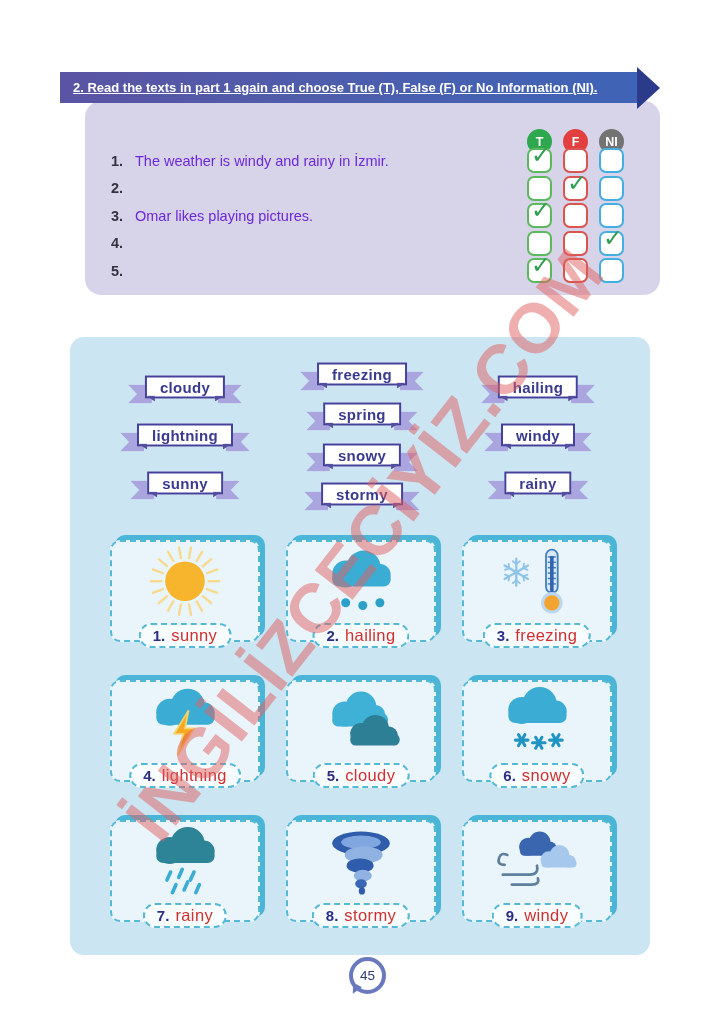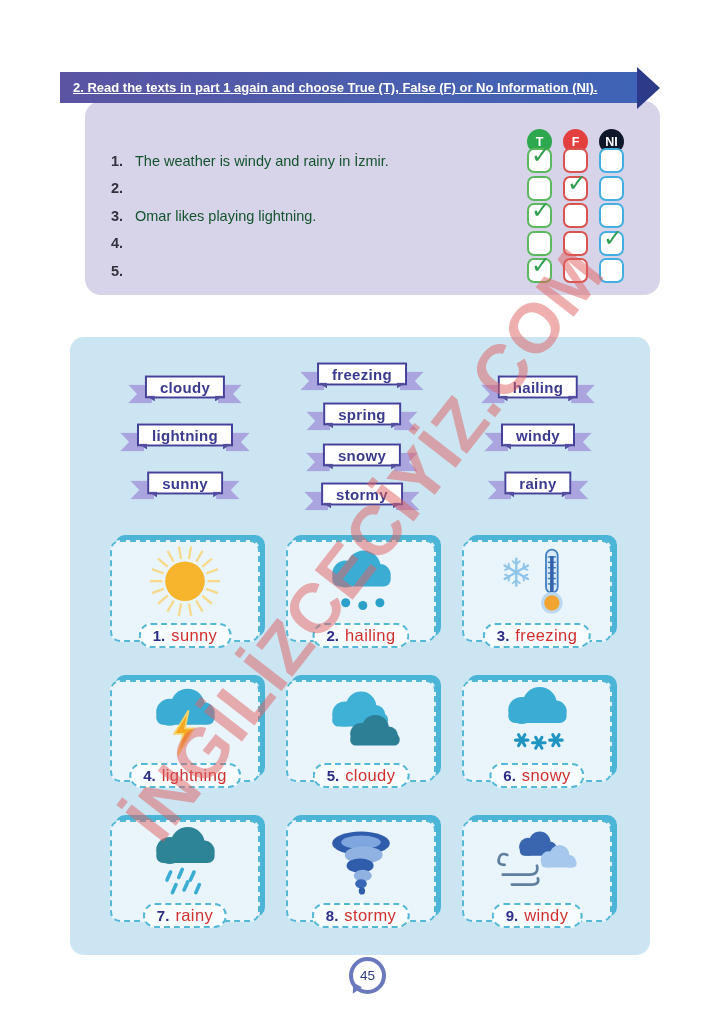--- a/index.html
+++ b/index.html
@@ -29,21 +29,21 @@
 
   
   .panel2{position:absolute;left:85px;top:101px;width:575px;height:194px;background:#d7d4e9;
     border-radius:16px;z-index:2;}
   .tfni-header{position:absolute;top:28px;right:36px;display:flex;gap:11px;}
   .tfni-circle{width:25px;height:25px;border-radius:50%;display:flex;align-items:center;
     justify-content:center;color:#fff;font-weight:bold;font-size:12.5px;}
   .statements{position:absolute;top:46px;left:26px;right:36px;}
   .statement-row{display:flex;align-items:center;height:27.5px;}
   .st-num{width:24px;font-weight:bold;color:#33333f;font-size:14.5px;}
-  .st-text{color:#14532d;font-size:14.5px;}
+  .st-text{color:#6d28d9;font-size:14.5px;}
   .boxes{display:flex;gap:11px;margin-left:auto;}
   .abox{width:25px;height:25px;border-radius:7px;background:#fff;border:2px solid #999;
     box-sizing:border-box;position:relative;}
   .check{position:absolute;left:2px;top:-7px;color:#2e9e4f;font-size:24px;font-weight:bold;
     font-family:"DejaVu Sans",sans-serif;line-height:1;}
 
   
   .panel3{position:absolute;left:70px;top:337px;width:580px;height:618px;background:#cbe5f2;
     border-radius:14px;z-index:2;}
 
@@ -91,21 +91,21 @@
 <div class="page">
 
 
   <div class="ex-banner" id="ex2-banner">
     <span>2. Read the texts in part 1 again and choose True (T), False (F) or No Information (NI).</span>
   </div>
   <div class="panel2">
     <div class="tfni-header">
         <span class="tfni-circle" style="background: rgb(46, 168, 79);">T</span>
         <span class="tfni-circle" style="background: rgb(228, 63, 63);">F</span>
-        <span class="tfni-circle" style="background: #0f172a;">NI</span>
+        <span class="tfni-circle" style="background: #737373;">NI</span>
       </div>
     <div class="statements">
         <div class="statement-row">
           <span class="st-num">1.</span>
           <span class="st-text">The weather is windy and rainy in İzmir.</span>
           <span class="boxes">
             <span class="abox" style="border-color: rgb(92, 184, 92);">
               <span class="check">✓</span>
             </span>
             <span class="abox" style="border-color: rgb(217, 83, 79);"></span>
@@ -117,21 +117,21 @@
           <span class="boxes">
             <span class="abox" style="border-color: rgb(92, 184, 92);"></span>
             <span class="abox" style="border-color: rgb(217, 83, 79);">
               <span class="check">✓</span>
             </span>
             <span class="abox" style="border-color: rgb(69, 174, 224);"></span>
           </span>
         </div>
         <div class="statement-row">
           <span class="st-num">3.</span>
-          <span class="st-text">Omar likes playing lightning.</span>
+          <span class="st-text">Omar likes playing pictures.</span>
           <span class="boxes">
             <span class="abox" style="border-color: rgb(92, 184, 92);">
               <span class="check">✓</span>
             </span>
             <span class="abox" style="border-color: rgb(217, 83, 79);"></span>
             <span class="abox" style="border-color: rgb(69, 174, 224);"></span>
           </span>
         </div>
         <div class="statement-row">
           <span class="st-num">4.</span>

